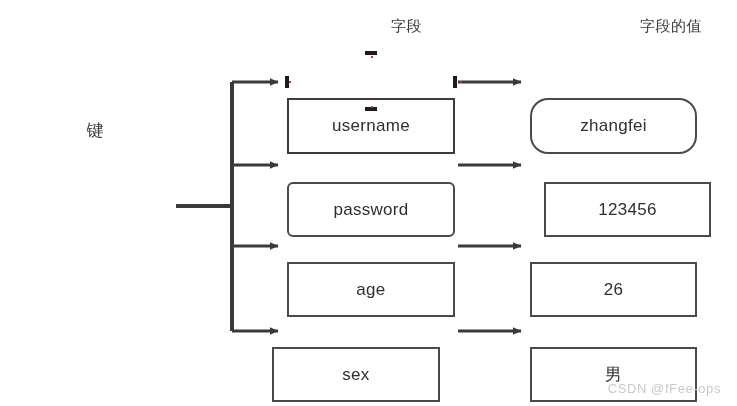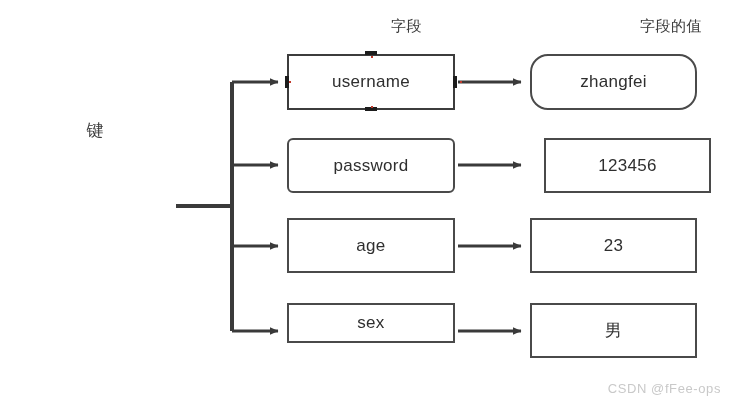--- a/index.html
+++ b/index.html
@@ -40,33 +40,34 @@
     position: absolute;
     box-sizing: border-box;
     border: 2px solid #4a4a4a;
     background: #ffffff;
     display: flex;
     align-items: center;
     justify-content: center;
     font-size: 17px;
     color: #2f2f2f;
     letter-spacing: 0.3px;
+    margin-top: 44px;
   }
   .node.selected {
     border-color: #3c3c3c;
   }
 
   
   #node-key-user { left: 16px; top: 184px; width: 160px; height: 44px; }
 
   
   #node-field-0 { left: 287px; top: 54px;  width: 168px; height: 56px; }
   #node-field-1 { left: 287px; top: 138px; width: 168px; height: 55px; border-radius: 6px; }
   #node-field-2 { left: 287px; top: 218px; width: 168px; height: 55px; }
-  #node-field-3 { left: 287px; top: 303px; width: 168px; height: 40px; }
+  #node-field-3 { left: 272px; top: 303px; width: 168px; height: 55px; }
 
   
   #node-value-0 { left: 530px; top: 54px;  width: 167px; height: 56px; border-radius: 18px; }
   #node-value-1 { left: 544px; top: 138px; width: 167px; height: 55px; }
   #node-value-2 { left: 530px; top: 218px; width: 167px; height: 55px; }
   #node-value-3 { left: 530px; top: 303px; width: 167px; height: 55px; }
 
   
   #connectors {
     position: absolute;
@@ -140,21 +141,21 @@
   <div id="label-key">键</div>
 
 
   <div class="node selected" id="node-field-0">username</div>
   <div class="node" id="node-field-1">password</div>
   <div class="node" id="node-field-2">age</div>
   <div class="node" id="node-field-3">sex</div>
 
   <div class="node" id="node-value-0">zhangfei</div>
   <div class="node" id="node-value-1">123456</div>
-  <div class="node" id="node-value-2">23</div>
+  <div class="node" id="node-value-2">26</div>
   <div class="node" id="node-value-3">男</div>
 
   <div class="handle" style="left:365px; top:51px;"></div>
   <div class="handle" style="left:365px; top:107px;"></div>
   <div class="handle vert" style="left:285px; top:76px;"></div>
   <div class="handle vert" style="left:453px; top:76px;"></div>
   <div class="dot" style="left:371px; top:56px;"></div>
   <div class="dot" style="left:371px; top:106px;"></div>
   <div class="dot" style="left:289px; top:81px;"></div>
   <div class="dot" style="left:460px; top:81px;"></div>

